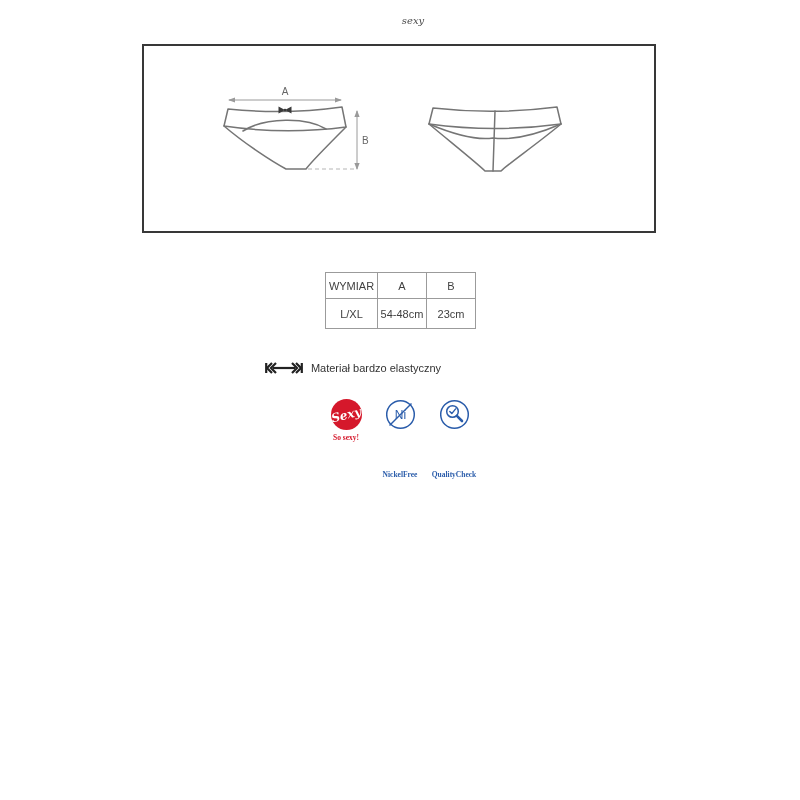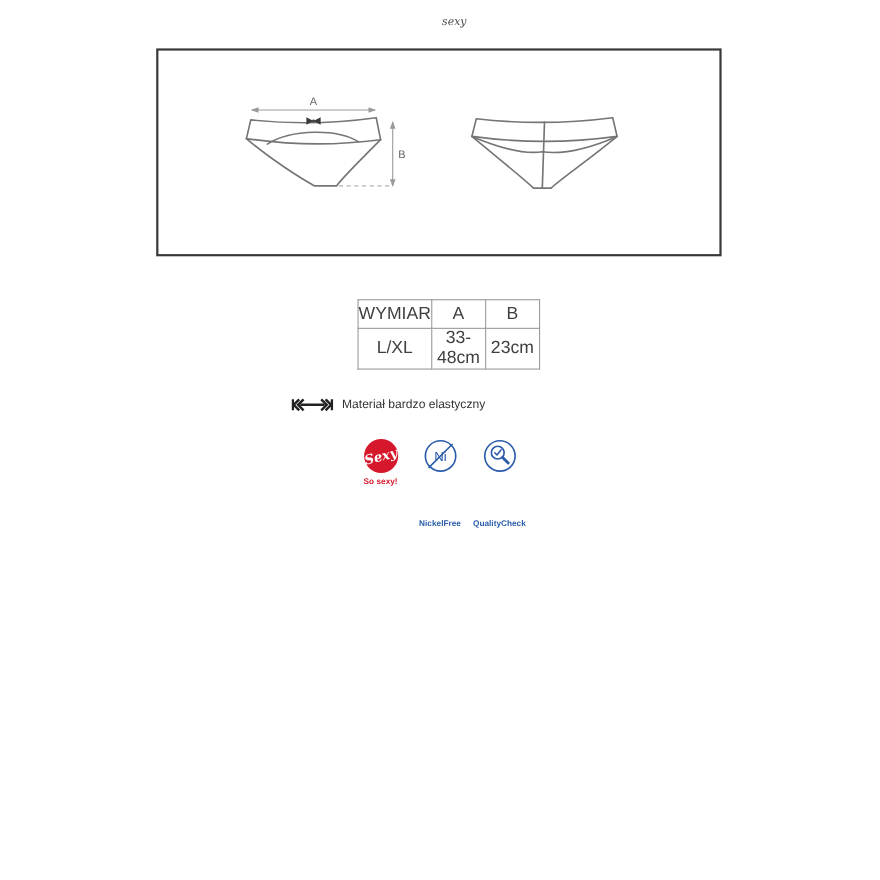--- a/index.html
+++ b/index.html
@@ -21,41 +21,41 @@
   .back-svg{position:absolute;left:425px;top:94px;z-index:1;}
   .garment{fill:none;stroke:#757575;stroke-width:1.5;stroke-linejoin:round;stroke-linecap:round;}
   .dim-line{stroke:#9a9a9a;stroke-width:1;}
   .dim-head{fill:#9a9a9a;}
   .dim-dash{stroke:#b5b5b5;stroke-width:1;stroke-dasharray:4 3;}
   .dim-label{font-family:"Liberation Sans",sans-serif;font-size:10px;fill:#666;}
 
   
   .size-table{position:absolute;left:325px;top:272px;border-collapse:collapse;z-index:1;}
   .size-table td,.size-table th{border:1px solid #9b9b9b;text-align:center;vertical-align:middle;
-        font-size:16px;font-weight:400;color:#3f3f3f;padding:0;background:#fff;}
+        font-size:11px;font-weight:400;color:#3f3f3f;padding:0;background:#fff;}
   .size-table th{height:25px;}
   .size-table td{height:29px;}
   .col-size{width:51px;}
   .col-a{width:48px;}
   .col-b{width:48px;}
 
   
   .elastic-row{position:absolute;left:0;top:362px;width:706px;display:flex;
                justify-content:center;align-items:center;gap:8px;z-index:1;}
   .elastic-text{font-size:11px;color:#333;}
 
   
   .badges-row{position:absolute;left:0;top:399px;width:800px;display:flex;
               justify-content:center;align-items:flex-start;gap:4px;z-index:1;}
   .badge{width:50px;text-align:center;}
   .badge-circle{width:31px;height:31px;margin:0 auto;border-radius:50%;}
   .sexy-circle{background:#d5182b;display:flex;align-items:center;justify-content:center;}
   .sexy-text{font-family:"DejaVu Serif", serif;font-style:italic;font-weight:700;
              color:#fff;font-size:12px;transform:rotate(-14deg);}
-  .badge-label{margin-top:3px;font-size:7.5px;font-weight:700;letter-spacing:0;}
+  .badge-label{margin-top:3px;font-size:7.5px;font-weight:700;letter-spacing:0;font-family:Liberation Serif, serif;}
   .label-red{color:#d5182b;}
   .label-blue{color:#2a5caa;margin-top:36px;}
 </style>
 </head>
 <body>
 
 <div class="page">
 
   <div class="logo">
     <div class="logo-sub">sexy</div>
@@ -102,21 +102,21 @@
 
   <table class="size-table">
     <tbody>
         <tr>
       <th class="col-size">WYMIAR</th>
       <th class="col-a">A</th>
       <th class="col-b">B</th>
     </tr>
     <tr>
       <td>L/XL</td>
-      <td>33-48cm</td>
+      <td>54-48cm</td>
       <td>23cm</td>
     </tr>
   </tbody>
     </table>
 
   <div class="elastic-row">
     <svg width="38" height="12" viewBox="0 0 38 12" xmlns="http://www.w3.org/2000/svg">
       <line x1="8" y1="6" x2="30" y2="6" stroke="#222" stroke-width="2.2"></line>
       <path d="M7,1 L2,6 L7,11" fill="none" stroke="#222" stroke-width="2.2"></path>
       <path d="M11,1 L6,6 L11,11" fill="none" stroke="#222" stroke-width="2.2"></path>

